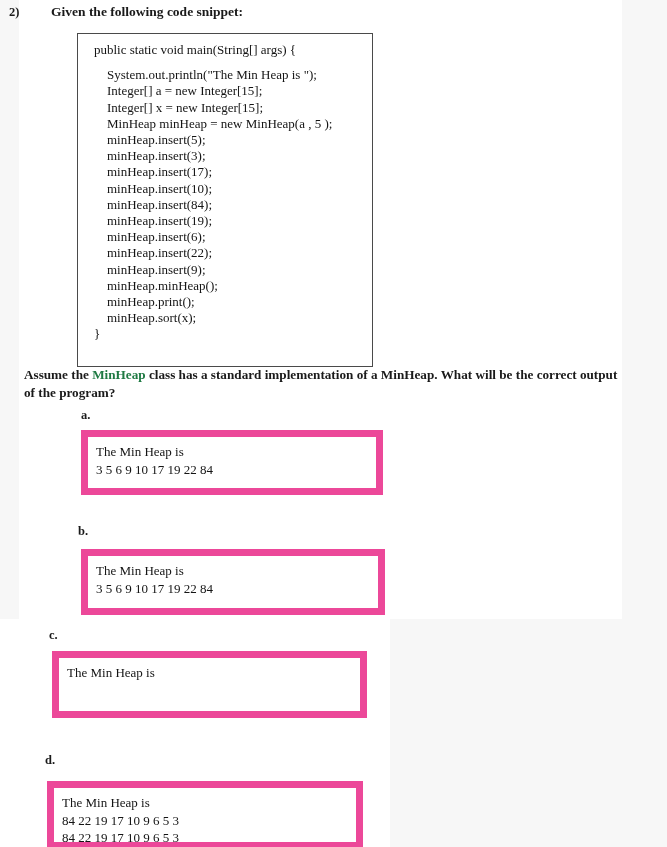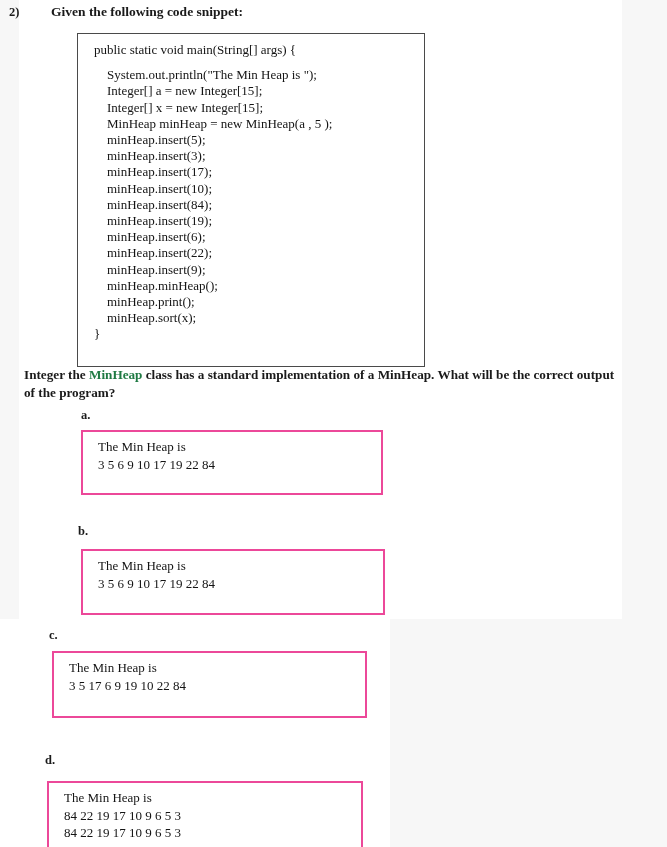--- a/index.html
+++ b/index.html
@@ -66,21 +66,21 @@
     font-size: 13.5px;
     font-weight: bold;
     margin-left: 24px;
   }
 
   
   .code-box {
     position: absolute;
     left: 77px;
     top: 33px;
-    width: 348px;
+    width: 296px;
     height: 334px;
     border: 1px solid #4a4a4a;
     box-sizing: border-box;
     background: #ffffff;
   }
   .code-box .code-inner {
     padding: 8px 0 0 16px;
     font-size: 13px;
     line-height: 16.2px;
     white-space: pre;
@@ -110,24 +110,23 @@
   
   .opt-label {
     position: absolute;
     font-size: 12.5px;
     font-weight: bold;
   }
 
   
   .opt-box {
     position: absolute;
-    border: 2px solid #ec4899;
+    border: 7px solid #ec4899;
     box-sizing: border-box;
     background: #ffffff;
-    padding-left: 7px;
   }
   .opt-box .opt-inner {
     padding: 6px 0 0 8px;
     font-size: 13px;
     line-height: 17.5px;
     color: #141414;
     white-space: pre;
   }
   .opt-line { white-space: pre; }
 
@@ -151,36 +150,36 @@
 <div class="content">
 
   <div class="q-number">2)</div>
   <div class="q-title">Given the following code snippet:</div>
 
   <div class="code-box">
     <div class="code-inner" id="code-inner"><div class="code-line">public static void main(String[] args) {</div><div class="code-gap"></div><div class="code-line">    System.out.println("The Min Heap is ");</div><div class="code-line">    Integer[] a = new Integer[15];</div><div class="code-line">    Integer[] x = new Integer[15];</div><div class="code-line">    MinHeap minHeap = new MinHeap(a , 5 );</div><div class="code-line">    minHeap.insert(5);</div><div class="code-line">    minHeap.insert(3);</div><div class="code-line">    minHeap.insert(17);</div><div class="code-line">    minHeap.insert(10);</div><div class="code-line">    minHeap.insert(84);</div><div class="code-line">    minHeap.insert(19);</div><div class="code-line">    minHeap.insert(6);</div><div class="code-line">    minHeap.insert(22);</div><div class="code-line">    minHeap.insert(9);</div><div class="code-line">    minHeap.minHeap();</div><div class="code-line">    minHeap.print();</div><div class="code-line">    minHeap.sort(x);</div><div class="code-line">}</div></div>
   </div>
 
   <div class="assume">
-    <span>Integer the </span><span class="green">MinHeap</span><span> class has a standard implementation of a MinHeap. What will be the correct output of the program?</span>
+    <span>Assume the </span><span class="green">MinHeap</span><span> class has a standard implementation of a MinHeap. What will be the correct output of the program?</span>
   </div>
 
   <div class="opt-label" id="label-a">a.</div>
   <div class="opt-box" id="box-a">
     <div class="opt-inner" id="opt-a"><div class="opt-line">The Min Heap is</div><div class="opt-line">3 5 6 9 10 17 19 22 84</div></div>
   </div>
 
   <div class="opt-label" id="label-b">b.</div>
   <div class="opt-box" id="box-b">
     <div class="opt-inner" id="opt-b"><div class="opt-line">The Min Heap is</div><div class="opt-line">3 5 6 9 10 17 19 22 84</div></div>
   </div>
 
   <div class="opt-label" id="label-c">c.</div>
   <div class="opt-box" id="box-c">
-    <div class="opt-inner" id="opt-c"><div class="opt-line">The Min Heap is</div><div class="opt-line">3 5 17 6 9 19 10 22 84</div></div>
+    <div class="opt-inner" id="opt-c"><div class="opt-line">The Min Heap is</div></div>
   </div>
 
   <div class="opt-label" id="label-d">d.</div>
   <div class="opt-box" id="box-d">
     <div class="opt-inner" id="opt-d"><div class="opt-line">The Min Heap is</div><div class="opt-line">84 22 19 17 10 9 6 5 3</div><div class="opt-line">84 22 19 17 10 9 6 5 3</div></div>
   </div>
 
 </div>
 
 </body></html>

